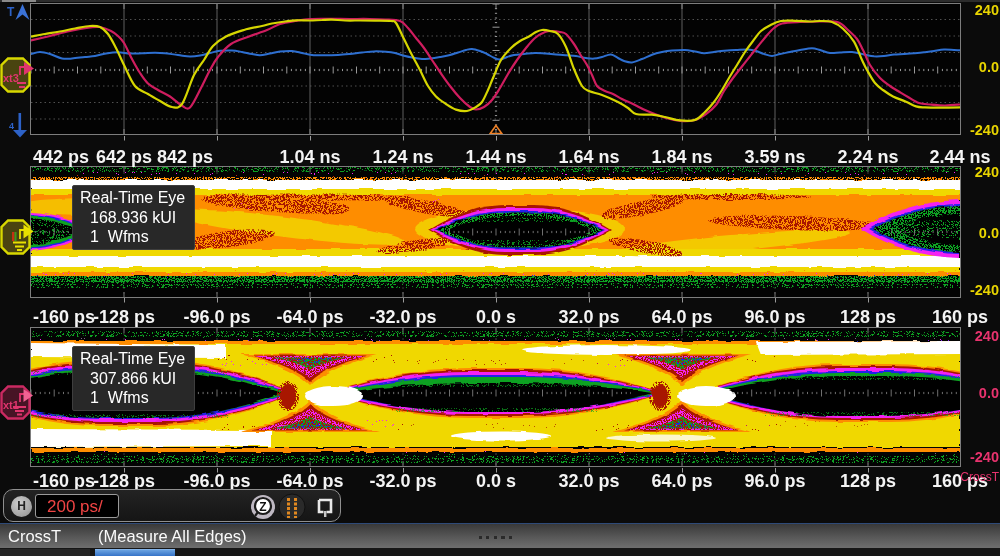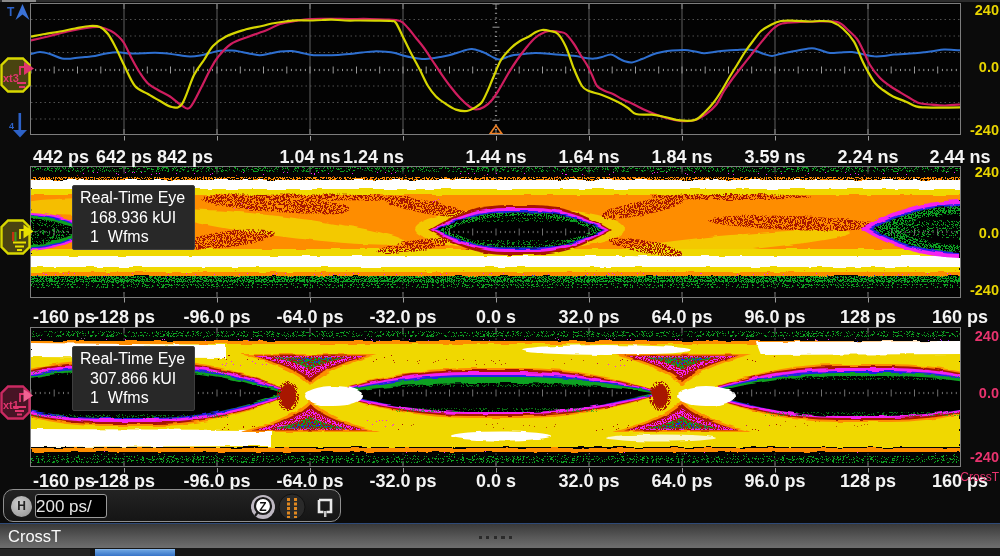--- a/index.html
+++ b/index.html
@@ -288,21 +288,21 @@
       </clipPath>
       <g clip-path="url(#rc2)">
         <path d="M0.0,61.5v7.0M4.7,63.9v2.2M9.3,63.9v2.2M14.0,63.9v2.2M18.6,63.9v2.2M23.2,61.5v7.0M27.9,63.9v2.2M32.5,63.9v2.2M37.2,63.9v2.2M41.8,63.9v2.2M46.5,61.5v7.0M51.1,63.9v2.2M55.8,63.9v2.2M60.4,63.9v2.2M65.1,63.9v2.2M69.8,61.5v7.0M74.4,63.9v2.2M79.1,63.9v2.2M83.7,63.9v2.2M88.4,63.9v2.2M93.0,61.5v7.0M97.7,63.9v2.2M102.3,63.9v2.2M107.0,63.9v2.2M111.6,63.9v2.2M116.3,61.5v7.0M120.9,63.9v2.2M125.6,63.9v2.2M130.2,63.9v2.2M134.9,63.9v2.2M139.5,61.5v7.0M144.2,63.9v2.2M148.8,63.9v2.2M153.5,63.9v2.2M158.1,63.9v2.2M162.8,61.5v7.0M167.4,63.9v2.2M172.1,63.9v2.2M176.7,63.9v2.2M181.4,63.9v2.2M186.0,61.5v7.0M190.7,63.9v2.2M195.3,63.9v2.2M200.0,63.9v2.2M204.6,63.9v2.2M209.3,61.5v7.0M213.9,63.9v2.2M218.6,63.9v2.2M223.2,63.9v2.2M227.9,63.9v2.2M232.5,61.5v7.0M237.2,63.9v2.2M241.8,63.9v2.2M246.5,63.9v2.2M251.1,63.9v2.2M255.8,61.5v7.0M260.4,63.9v2.2M265.1,63.9v2.2M269.7,63.9v2.2M274.4,63.9v2.2M279.0,61.5v7.0M283.7,63.9v2.2M288.3,63.9v2.2M293.0,63.9v2.2M297.6,63.9v2.2M302.2,61.5v7.0M306.9,63.9v2.2M311.5,63.9v2.2M316.2,63.9v2.2M320.8,63.9v2.2M325.5,61.5v7.0M330.1,63.9v2.2M334.8,63.9v2.2M339.4,63.9v2.2M344.1,63.9v2.2M348.7,61.5v7.0M353.4,63.9v2.2M358.0,63.9v2.2M362.7,63.9v2.2M367.3,63.9v2.2M372.0,61.5v7.0M376.6,63.9v2.2M381.3,63.9v2.2M385.9,63.9v2.2M390.6,63.9v2.2M395.2,61.5v7.0M399.9,63.9v2.2M404.5,63.9v2.2M409.2,63.9v2.2M413.8,63.9v2.2M418.5,61.5v7.0M423.1,63.9v2.2M427.8,63.9v2.2M432.4,63.9v2.2M437.1,63.9v2.2M441.7,61.5v7.0M446.4,63.9v2.2M451.0,63.9v2.2M455.7,63.9v2.2M460.3,63.9v2.2M465.0,61.5v7.0M469.6,63.9v2.2M474.3,63.9v2.2M478.9,63.9v2.2M483.6,63.9v2.2M488.2,61.5v7.0M492.9,63.9v2.2M497.5,63.9v2.2M502.2,63.9v2.2M506.8,63.9v2.2M511.5,61.5v7.0M516.1,63.9v2.2M520.8,63.9v2.2M525.4,63.9v2.2M530.1,63.9v2.2M534.7,61.5v7.0M539.4,63.9v2.2M544.0,63.9v2.2M548.7,63.9v2.2M553.3,63.9v2.2M558.0,61.5v7.0M562.6,63.9v2.2M567.3,63.9v2.2M571.9,63.9v2.2M576.6,63.9v2.2M581.2,61.5v7.0M585.9,63.9v2.2M590.5,63.9v2.2M595.2,63.9v2.2M599.8,63.9v2.2M604.5,61.5v7.0M609.1,63.9v2.2M613.8,63.9v2.2M618.4,63.9v2.2M623.1,63.9v2.2M627.7,61.5v7.0M632.4,63.9v2.2M637.0,63.9v2.2M641.7,63.9v2.2M646.3,63.9v2.2M651.0,61.5v7.0M655.6,63.9v2.2M660.3,63.9v2.2M664.9,63.9v2.2M669.6,63.9v2.2M674.2,61.5v7.0M678.9,63.9v2.2M683.5,63.9v2.2M688.2,63.9v2.2M692.8,63.9v2.2M697.5,61.5v7.0M702.1,63.9v2.2M706.8,63.9v2.2M711.4,63.9v2.2M716.1,63.9v2.2M720.7,61.5v7.0M725.4,63.9v2.2M730.0,63.9v2.2M734.7,63.9v2.2M739.3,63.9v2.2M744.0,61.5v7.0M748.6,63.9v2.2M753.3,63.9v2.2M757.9,63.9v2.2M762.6,63.9v2.2M767.2,61.5v7.0M771.9,63.9v2.2M776.5,63.9v2.2M781.2,63.9v2.2M785.8,63.9v2.2M790.5,61.5v7.0M795.1,63.9v2.2M799.8,63.9v2.2M804.4,63.9v2.2M809.1,63.9v2.2M813.7,61.5v7.0M818.4,63.9v2.2M823.0,63.9v2.2M827.7,63.9v2.2M832.3,63.9v2.2M837.0,61.5v7.0M841.6,63.9v2.2M846.3,63.9v2.2M850.9,63.9v2.2M855.6,63.9v2.2M860.2,61.5v7.0M864.9,63.9v2.2M869.5,63.9v2.2M874.2,63.9v2.2M878.8,63.9v2.2M883.5,61.5v7.0M888.1,63.9v2.2M892.8,63.9v2.2M897.4,63.9v2.2M902.1,63.9v2.2M906.7,61.5v7.0M911.4,63.9v2.2M916.0,63.9v2.2M920.7,63.9v2.2M925.3,63.9v2.2" stroke="#8a8a8a" stroke-width="1" fill="none" opacity="0.8"></path>
       </g>
     </svg>
   </div>
 <div class="al" style="left:33px;top:147px">442 ps</div>
 <div class="al" style="left:64px;top:147px;width:120px;text-align:center">642 ps</div>
 <div class="al" style="left:157px;top:147px;width:120px;">842 ps</div>
 <div class="al" style="left:250px;top:147px;width:120px;text-align:center">1.04 ns</div>
-<div class="al" style="left:343px;top:147px;width:120px;">1.24 ns</div>
+<div class="al" style="left:343px;top:147px;width:120px;text-align:center">1.24 ns</div>
 <div class="al" style="left:436px;top:147px;width:120px;text-align:center">1.44 ns</div>
 <div class="al" style="left:529px;top:147px;width:120px;text-align:center">1.64 ns</div>
 <div class="al" style="left:622px;top:147px;width:120px;text-align:center">1.84 ns</div>
 <div class="al" style="left:715px;top:147px;width:120px;text-align:center">3.59 ns</div>
 <div class="al" style="left:808px;top:147px;width:120px;text-align:center">2.24 ns</div>
 <div class="al" style="left:900px;top:147px;width:120px;text-align:center">2.44 ns</div>
 <div class="al" style="left:33px;top:307px">-160 ps</div>
 <div class="al" style="left:64px;top:307px;width:120px;text-align:center">-128 ps</div>
 <div class="al" style="left:157px;top:307px;width:120px;text-align:center">-96.0 ps</div>
 <div class="al" style="left:250px;top:307px;width:120px;text-align:center">-64.0 ps</div>
@@ -371,21 +371,21 @@
 <path d="M8,1.5 L23,1.5 L29.5,8 L29.5,27 L23,33.5 L8,33.5 L1.5,27 L1.5,8 Z" fill="#471425" stroke="#cb2a62" stroke-width="2.4"></path>
 <text x="3" y="24" font-family="Liberation Sans, sans-serif" font-size="11" font-weight="bold" fill="#e0356e">xt1</text>
 <path d="M20,17 L20,9 L24,9" stroke="#e0356e" stroke-width="1.8" fill="none"></path>
 <path d="M23.5,4 L33,10.5 L23.5,17 Z" fill="#f06292"></path>
 <path d="M13,22 h13 M15,26 h9 M17,29.5 h5" stroke="#e0356e" stroke-width="2"></path>
   </svg>
 <div class="tip" style="left:72px;top:185px">Real-Time Eye<div class="in">168.936 kUI</div><div class="in">1&nbsp; Wfms</div></div>
 <div class="tip" style="left:72px;top:346px">Real-Time Eye<div class="in">307.866 kUI</div><div class="in">1&nbsp; Wfms</div></div>
 <div style="position:absolute;left:3px;top:489px;width:338px;height:33px;border:1px solid #8f8f8f;border-radius:10px;background:linear-gradient(#232323,#151515)">
   <div style="position:absolute;left:7px;top:6px;width:21px;height:21px;border-radius:50%;background:radial-gradient(circle at 40% 35%,#cfcfcf,#8e8e8e);color:#222;font-size:12px;font-weight:bold;text-align:center;line-height:21px">H</div>
-  <div style="position:absolute;left:31px;top:4px;width:72px;height:24px;background:#000;border:1px solid #9a9a9a;border-radius:3px;color:#e5e5e5;font-size:17px;line-height:23px;padding-left:0">200 ps/</div>
+  <div style="position:absolute;left:31px;top:4px;width:84px;height:24px;background:#000;border:1px solid #9a9a9a;border-radius:3px;color:#ef4444;font-size:17px;line-height:23px;padding-left:11px">200 ps/</div>
   <svg style="position:absolute;left:246px;top:4px" width="26" height="26" viewBox="0 0 26 26">
     <circle cx="13" cy="13" r="12" fill="#beb8c2"></circle>
     <circle cx="13" cy="12" r="8" fill="#fff" stroke="#1a1a1a" stroke-width="2.2"></circle>
     <path d="M8,18 L5,22" stroke="#1a1a1a" stroke-width="2.2"></path>
     <text x="13" y="16.5" text-anchor="middle" font-family="Liberation Sans, sans-serif" font-size="12" font-weight="bold" fill="#111">Z</text>
   </svg>
   <svg style="position:absolute;left:274px;top:3px" width="28" height="28" viewBox="0 0 28 28">
     <circle cx="14" cy="14" r="13" fill="#2a2a2a" stroke="#111" stroke-width="1"></circle>
     <g fill="#e08820">
       <rect x="9" y="5" width="3" height="3"></rect>
@@ -400,17 +400,18 @@
         <rect x="16" y="23" width="3" height="2"></rect>
     </g>
   </svg>
   <svg style="position:absolute;left:312px;top:8px" width="20" height="20" viewBox="0 0 20 20">
     <path d="M3,2 H15 V14 H10.5 M7.5,14 H3 V2" stroke="#e8e8e8" stroke-width="2.6" fill="none"></path>
     <rect x="8" y="13" width="2.4" height="6" fill="#c8c8c8"></rect>
   </svg>
 </div>
 <div style="position:absolute;left:0;top:523px;width:1000px;height:25px;background:linear-gradient(180deg,#393939,#585858 55%,#6e6e6e);border-top:1px solid #2e4a78">
   <div style="position:absolute;left:8px;top:3px;font-size:16.5px;color:#fafafa">CrossT</div>
+  <div style="position:absolute;left:98px;top:3px;font-size:16.5px;color:#fafafa">(Measure All Edges)</div>
   <div style="position:absolute;left:479px;top:12px;width:38px;height:3px;background:repeating-linear-gradient(90deg,#2a2a2a 0 3px,transparent 3px 7.5px)"></div>
 </div>
 <div style="position:absolute;left:0;top:548px;width:1000px;height:8px;background:#161616">
   <div style="position:absolute;left:0;top:1px;width:90px;height:7px;background:#252525"></div>
   <div style="position:absolute;left:95px;top:1px;width:80px;height:7px;background:linear-gradient(#6aa2e0,#3573c8);border-top:1px solid #85b5ea"></div>
 </div>
 </body></html>

